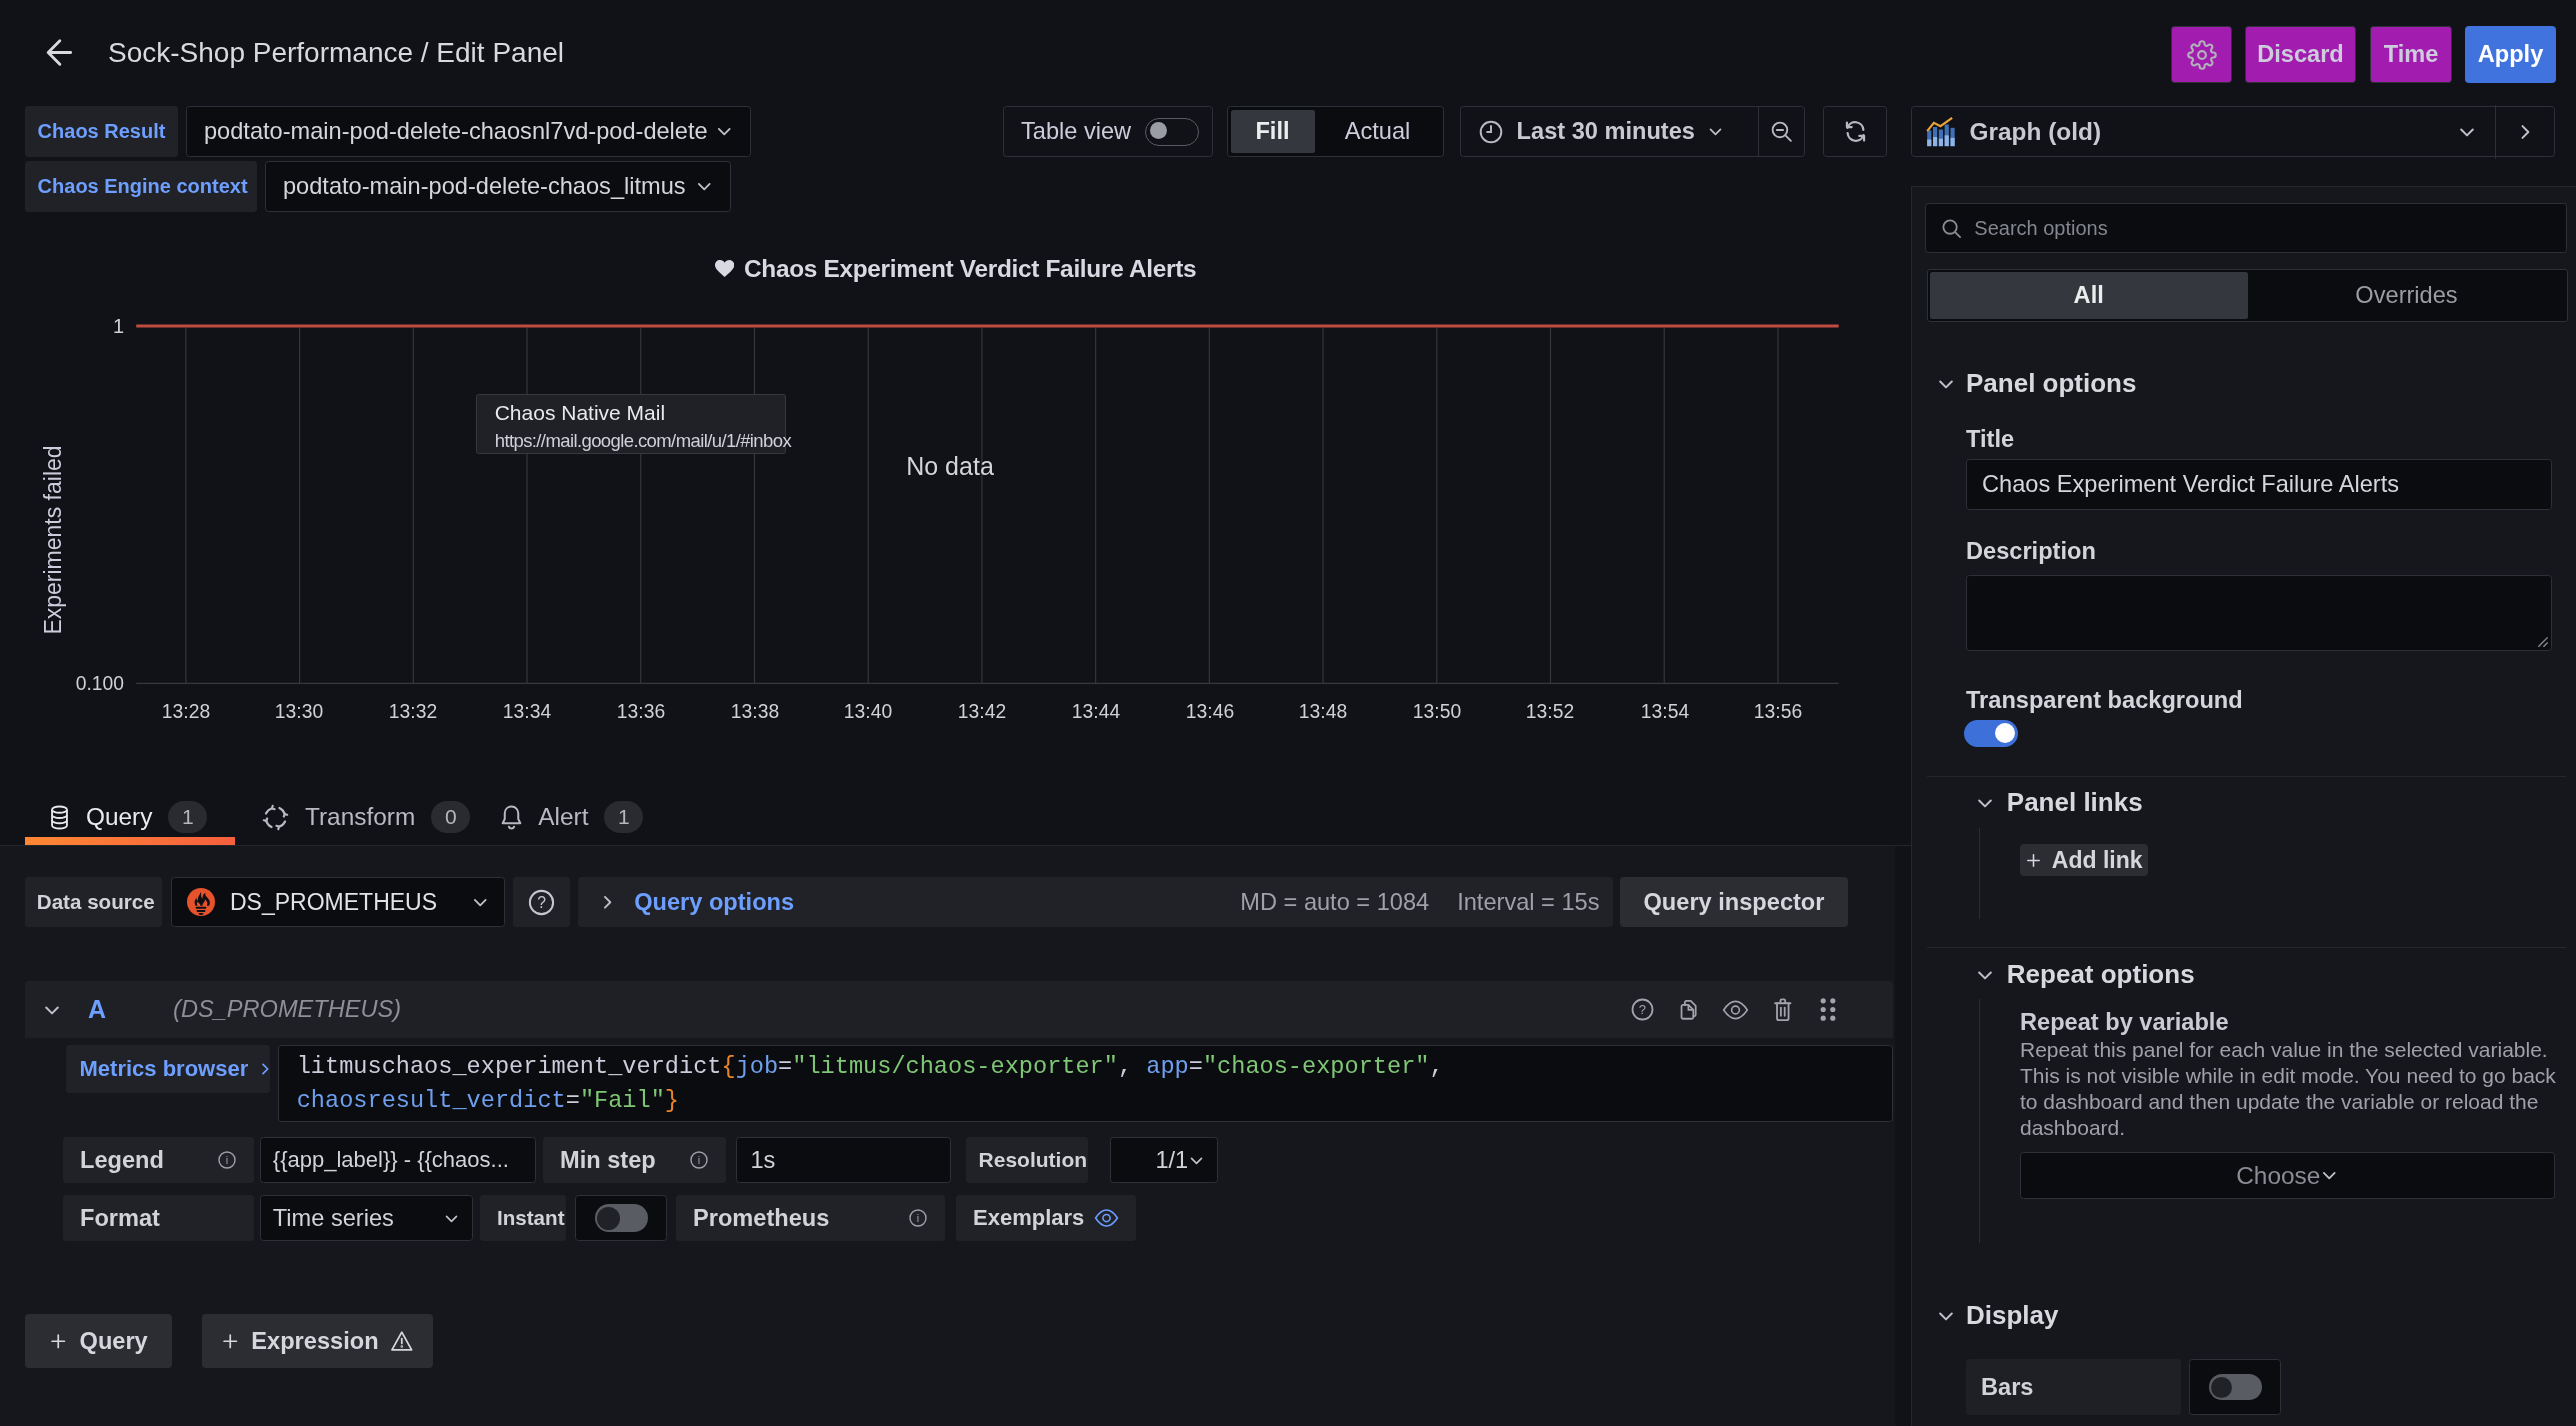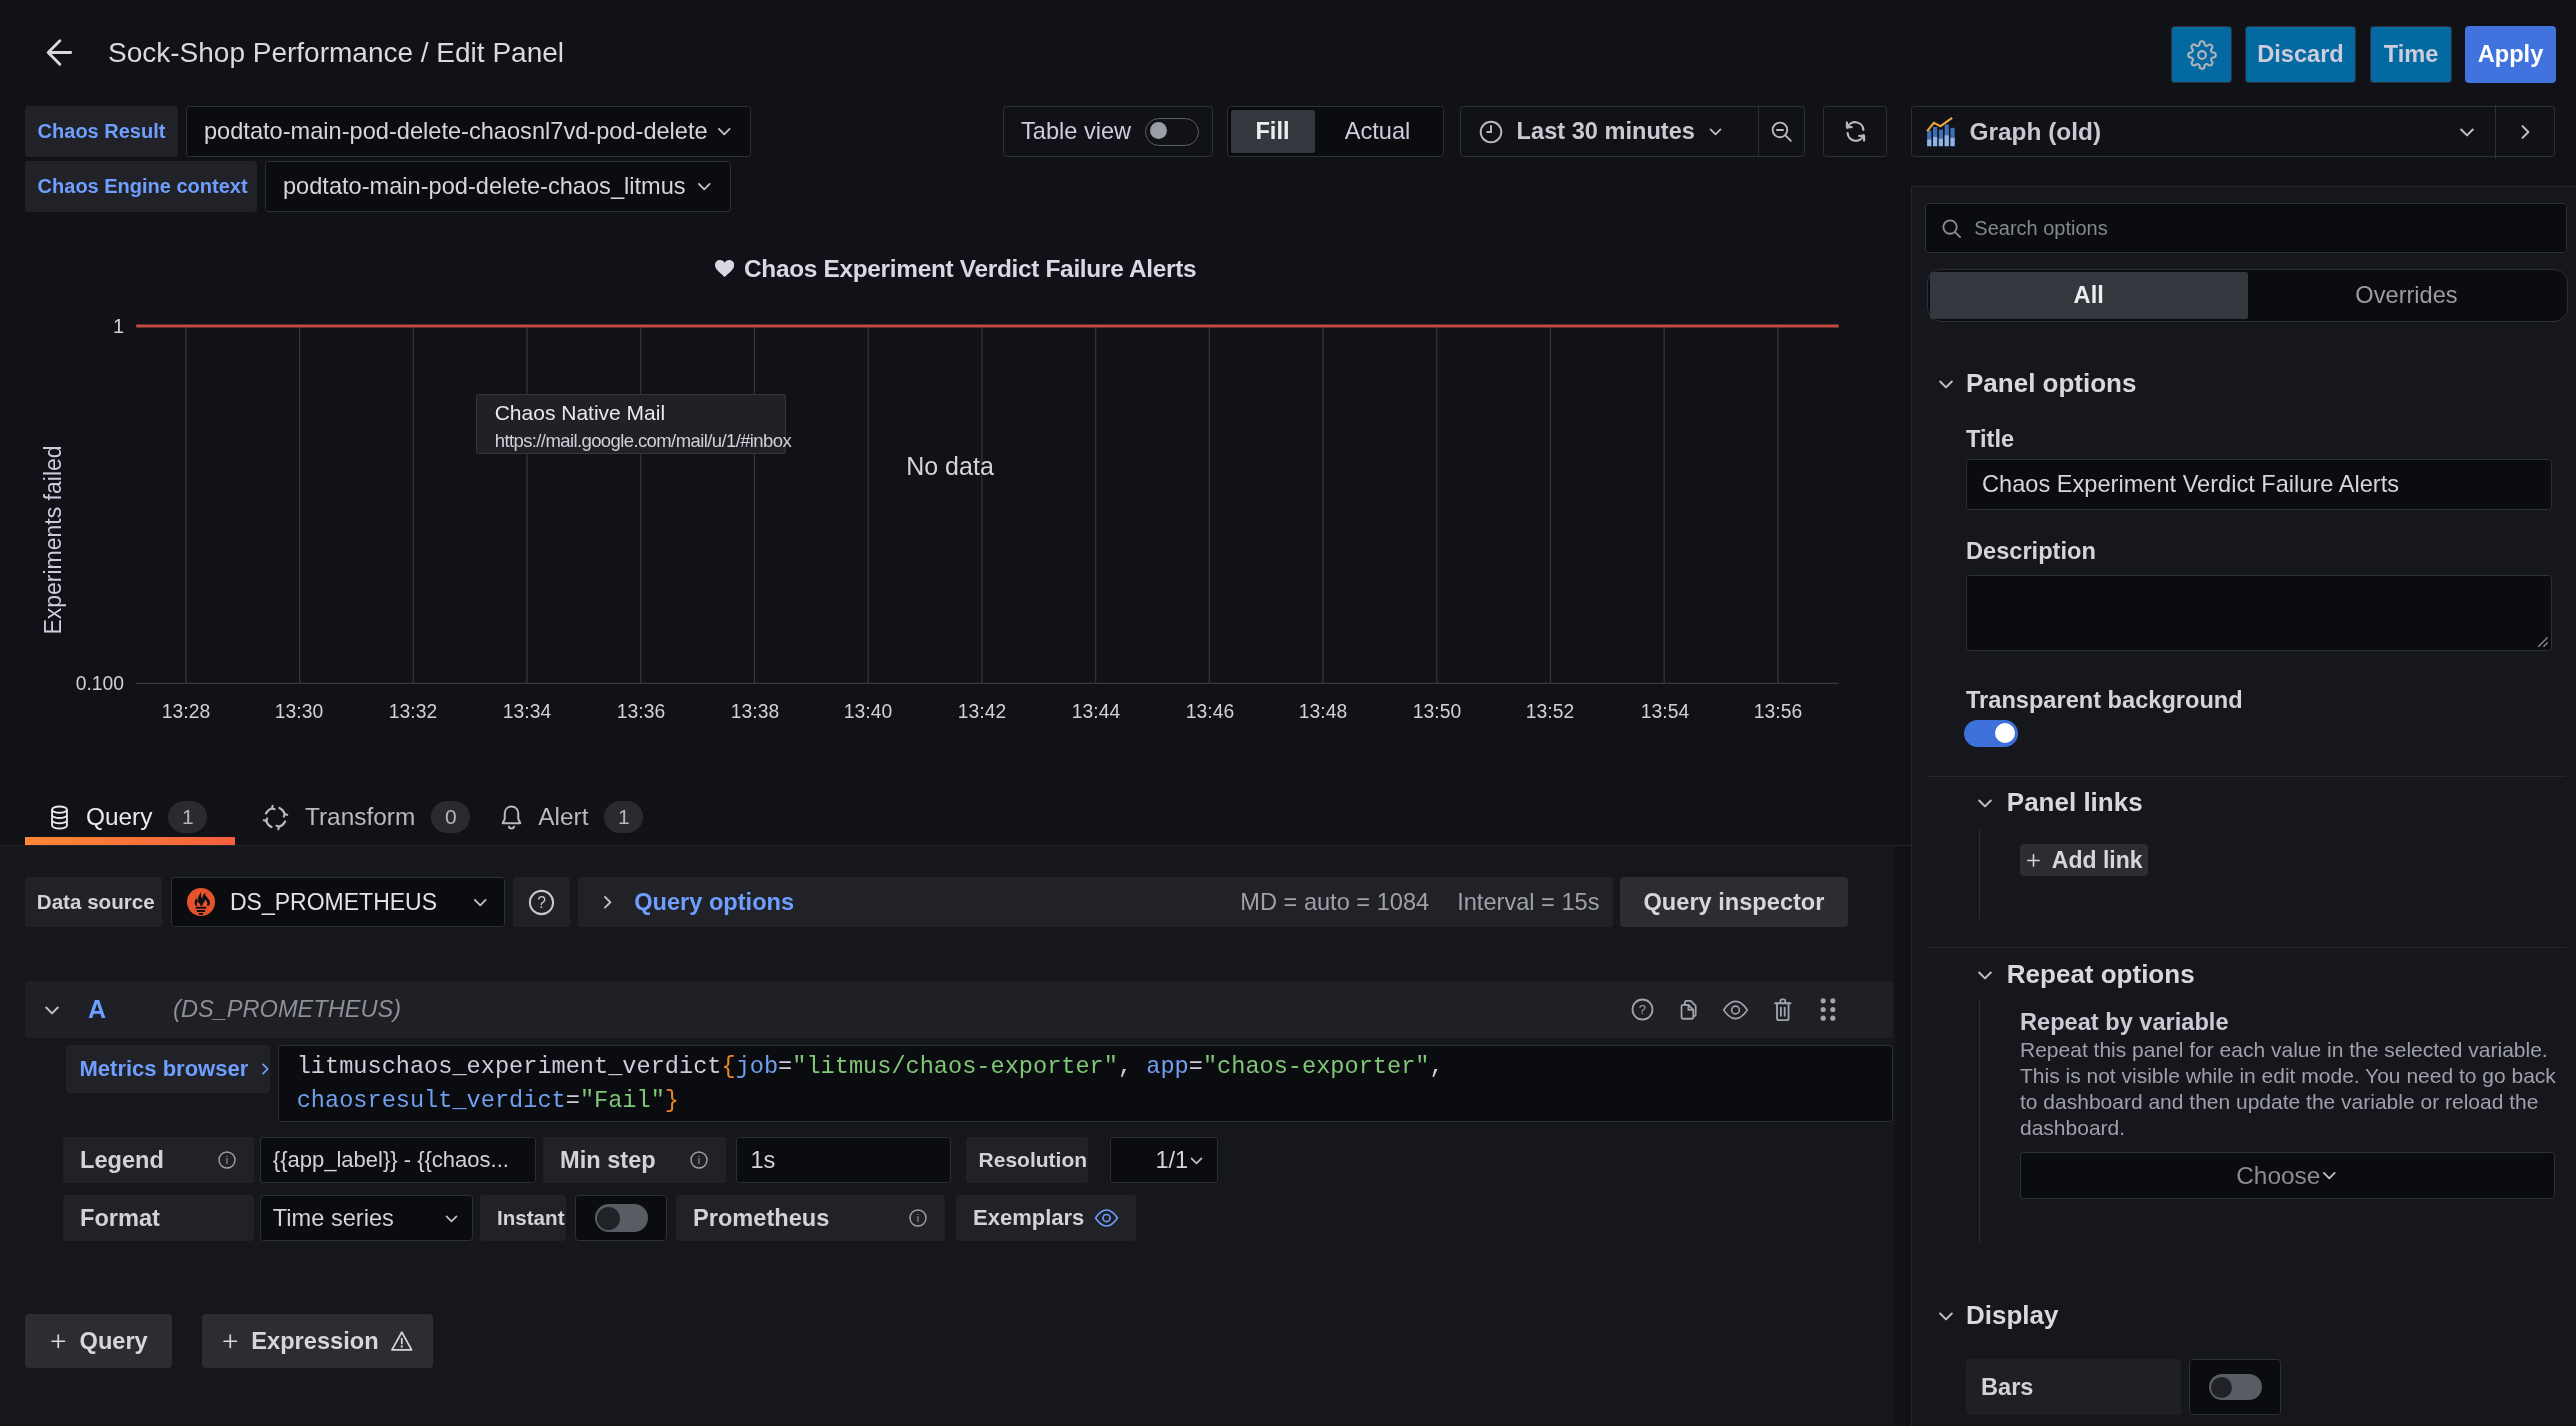--- a/index.html
+++ b/index.html
@@ -2,21 +2,21 @@
 <html style="font-size:13.5px"><head>
 <meta charset="utf-8">
 <style>
 * { margin:0; padding:0; box-sizing:border-box; }
 html,body { width:2576px; height:1427px; background:#111217; overflow:hidden;
   font-family:"Liberation Sans", sans-serif; color:#ccccdc; }
 .abs { position:absolute; }
 #page { position:relative; width:2576px; height:1427px; background:#111217; }
 .lblbox { background:#202227; border-radius:3.4px; display:flex; align-items:center; }
 .inputbox { background:#0b0c0f; border:0.8px solid #2e3038; border-radius:3.4px; display:flex; align-items:center; }
-.btn { border:0.8px solid #2f3138; background:#0369a1; border-radius:3.4px; display:flex; align-items:center; justify-content:center; font-weight:700; color:#ccccdc; }
+.btn { border:0.8px solid #2f3138; background:#a21caf; border-radius:3.4px; display:flex; align-items:center; justify-content:center; font-weight:700; color:#ccccdc; }
 .blue { color:#6e9fff; }
 span { white-space:nowrap; }
 svg { flex-shrink:0; }
 svg { display:block; }
 </style>
 </head>
 <body>
 <div id="page">
 
 <svg class="abs" style="left:39px;top:35px;" width="35" height="35" viewBox="0 0 42 42">
@@ -412,21 +412,21 @@
 <div class="inputbox abs" style="left:1925px;top:203px;width:642px;height:50px;padding:0 13.5px;">
   <svg width="23" height="23" viewBox="0 0 24 24">
         <g fill="none" stroke="#8b8c95" stroke-width="1.9" stroke-linecap="round">
           <circle cx="10.5" cy="10.5" r="7"></circle>
           <path d="M16 16 L21 21"></path>
         </g>
       </svg>
   <span style="margin-left:11.8px;font-size:20px;color:#848690;">Search options</span>
 </div>
 
-<div class="abs" style="left:1927px;top:269px;width:641px;height:53px;background:#0b0c0f;border:0.8px solid #2e3038;border-radius:14px;display:flex;padding:1.7px;">
+<div class="abs" style="left:1927px;top:269px;width:641px;height:53px;background:#0b0c0f;border:0.8px solid #2e3038;border-radius:3px;display:flex;padding:1.7px;">
   <span style="flex:0 0 318px;background:#34373d;border-radius:2.5px;display:flex;align-items:center;justify-content:center;font-size:23.6px;font-weight:700;color:#eceded;">All</span>
   <span style="flex:1;display:flex;align-items:center;justify-content:center;font-size:23.6px;color:#9b9ca4;">Overrides</span>
 </div>
 
 <div class="abs" style="left:1936px;top:368px;display:flex;align-items:center;">
   <svg width="20" height="20" viewBox="0 0 24 24">
         <path d="M5 9 l7 7 7-7" stroke="#c0c1c8" stroke-width="2.4" fill="none" stroke-linecap="round" stroke-linejoin="round"></path>
       </svg>
   <span style="margin-left:10px;font-size:26px;font-weight:600;color:#d8d9df;">Panel options</span>
 </div>

